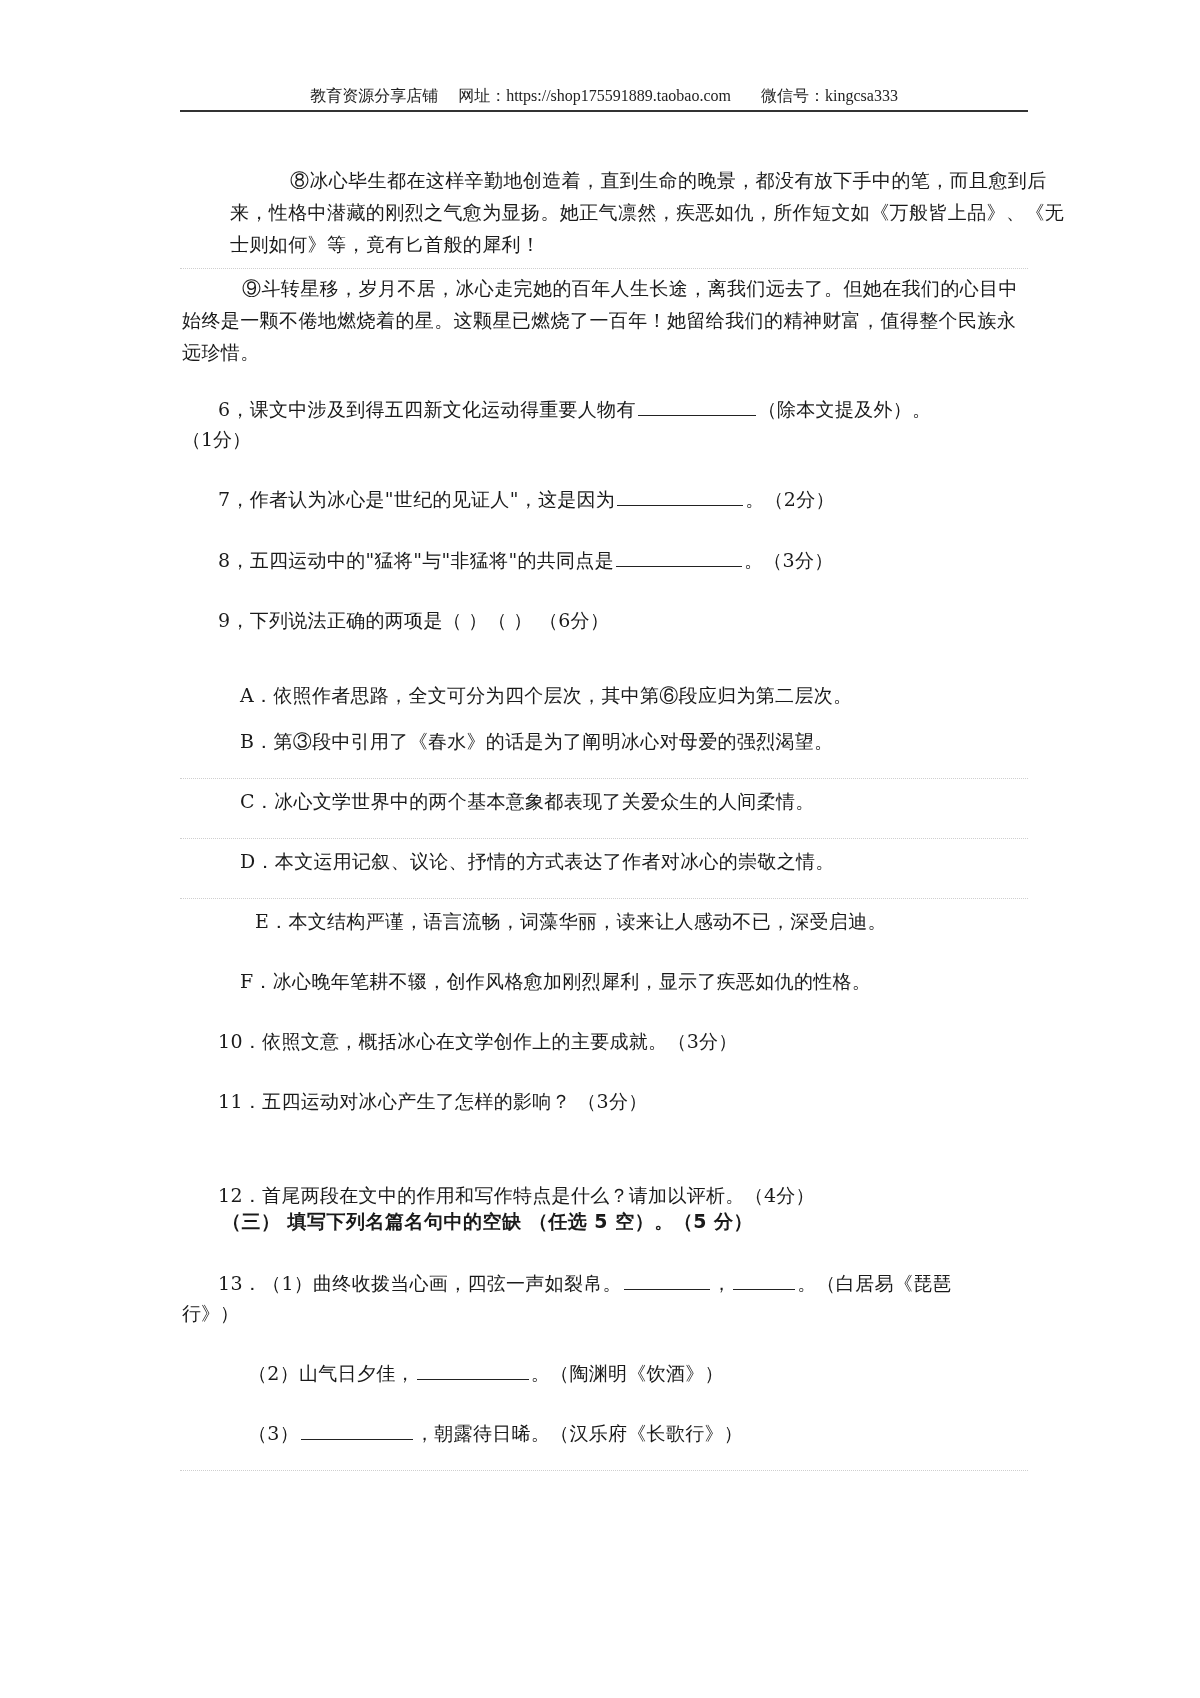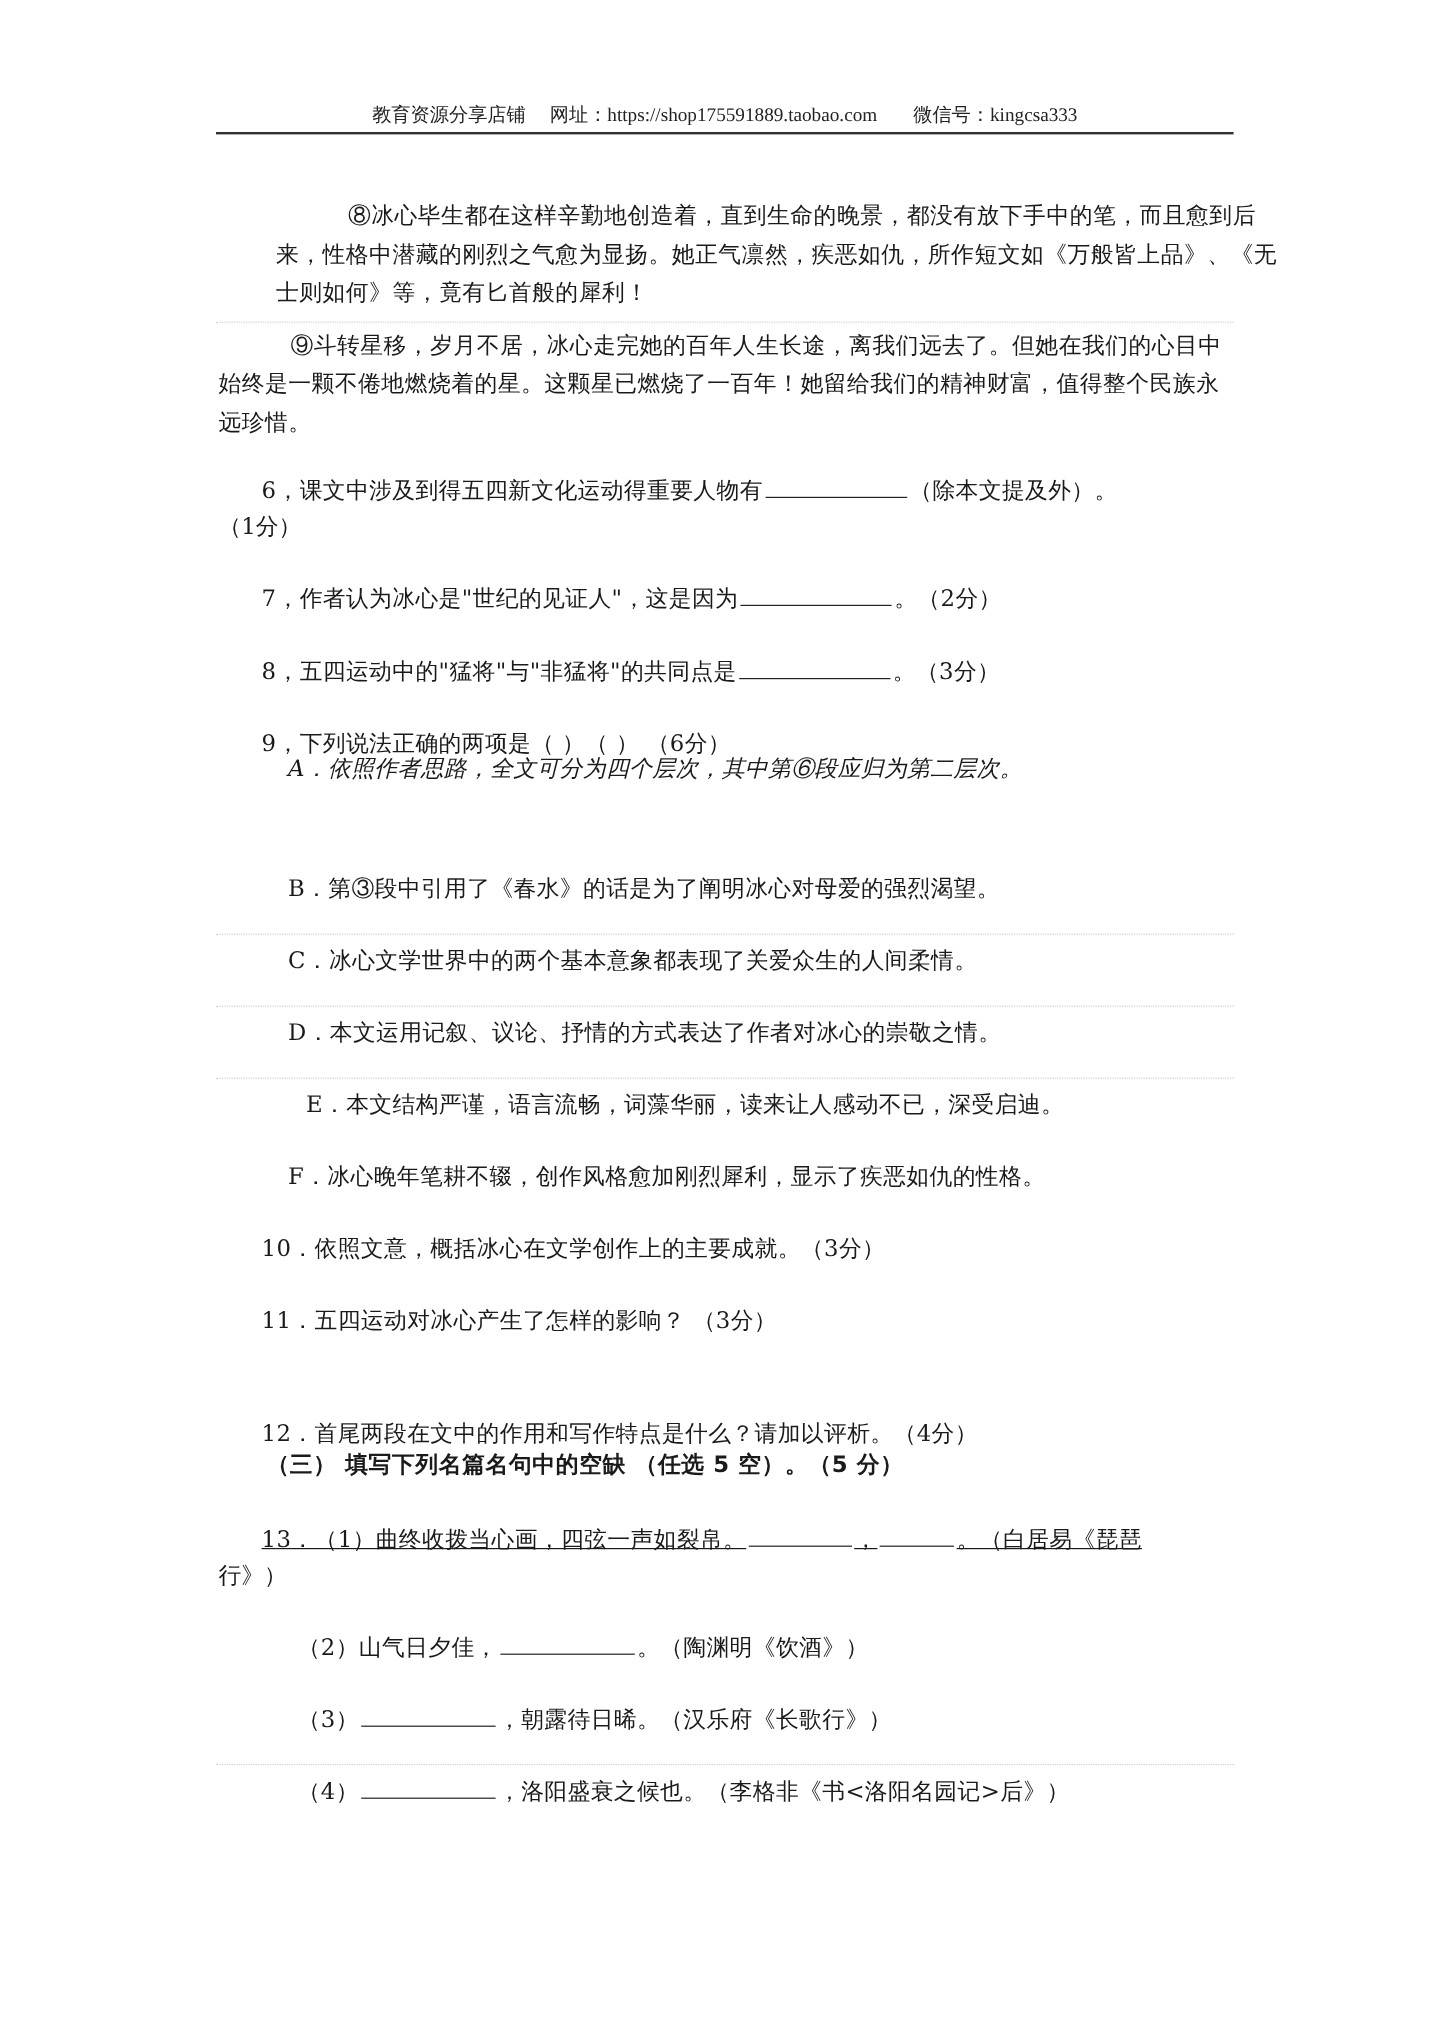--- a/index.html
+++ b/index.html
@@ -118,48 +118,45 @@
   <div class="line q" style="top:484px;">
     <span>7，作者认为冰心是"世纪的见证人"，这是因为</span><span class="blank" style="width:126px;"></span><span>。（2分）</span>
   </div>
 
   <div class="line q" style="top:545px;">
     <span>8，五四运动中的"猛将"与"非猛将"的共同点是</span><span class="blank" style="width:126px;"></span><span>。（3分）</span>
   </div>
 
   <div class="line q" style="top:605px;">9，下列说法正确的两项是（ ）（ ）  （6分）</div>
 
-  <div class="line opt" style="top:626px;font-style:italic;">A．依照作者思路，全文可分为四个层次，其中第⑥段应归为第二层次。</div>
+  <div class="line opt" style="top:680px;">A．依照作者思路，全文可分为四个层次，其中第⑥段应归为第二层次。</div>
   <div class="line opt" style="top:726px;">B．第③段中引用了《春水》的话是为了阐明冰心对母爱的强烈渴望。</div>
   <div class="dotline" style="top:778px;"></div>
   <div class="line opt" style="top:786px;">C．冰心文学世界中的两个基本意象都表现了关爱众生的人间柔情。</div>
   <div class="dotline" style="top:838px;"></div>
   <div class="line opt" style="top:846px;">D．本文运用记叙、议论、抒情的方式表达了作者对冰心的崇敬之情。</div>
   <div class="dotline" style="top:898px;"></div>
   <div class="line opt" style="top:906px;margin-left:15px;">E．本文结构严谨，语言流畅，词藻华丽，读来让人感动不已，深受启迪。</div>
   <div class="line opt" style="top:966px;">F．冰心晚年笔耕不辍，创作风格愈加刚烈犀利，显示了疾恶如仇的性格。</div>
 
   <div class="line q" style="top:1026px;">10．依照文意，概括冰心在文学创作上的主要成就。（3分）</div>
   <div class="line q" style="top:1086px;">11．五四运动对冰心产生了怎样的影响？ （3分）</div>
   <div class="line q" style="top:1146px;margin-top:34px;">12．首尾两段在文中的作用和写作特点是什么？请加以评析。（4分）</div>
 
   <div class="section-title" style="top:1206px;">（三） 填写下列名篇名句中的空缺 （任选 5 空）。（5 分）</div>
 
-  <div class="line q" style="top:1268px;text-decoration:underline;">
+  <div class="line q" style="top:1268px;">
     <span>13．（1）曲终收拨当心画，四弦一声如裂帛。</span><span class="blank" style="width:86px;"></span><span>，</span><span class="blank" style="width:62px;"></span><span>。（白居易《琵琶</span>
   </div>
   <div class="wrapline" style="top:1298px;">行》）</div>
 
   <div class="line sub" style="top:1358px;">
     <span>（2）山气日夕佳，</span><span class="blank" style="width:112px;"></span><span>。（陶渊明《饮酒》）</span>
   </div>
 
   <div class="line sub" style="top:1418px;">
     <span>（3）</span><span class="blank" style="width:112px;"></span><span>，朝露待日晞。（汉乐府《长歌行》）</span>
   </div>
 
   <div class="dotline" style="top:1470px;"></div>
 
-  <div class="line sub" style="top:1478px;">
-    <span>（4）</span><span class="blank" style="width:112px;"></span><span>，洛阳盛衰之候也。（李格非《书&lt;洛阳名园记&gt;后》）</span>
-  </div>
 
 </div>
 
 </body></html>

